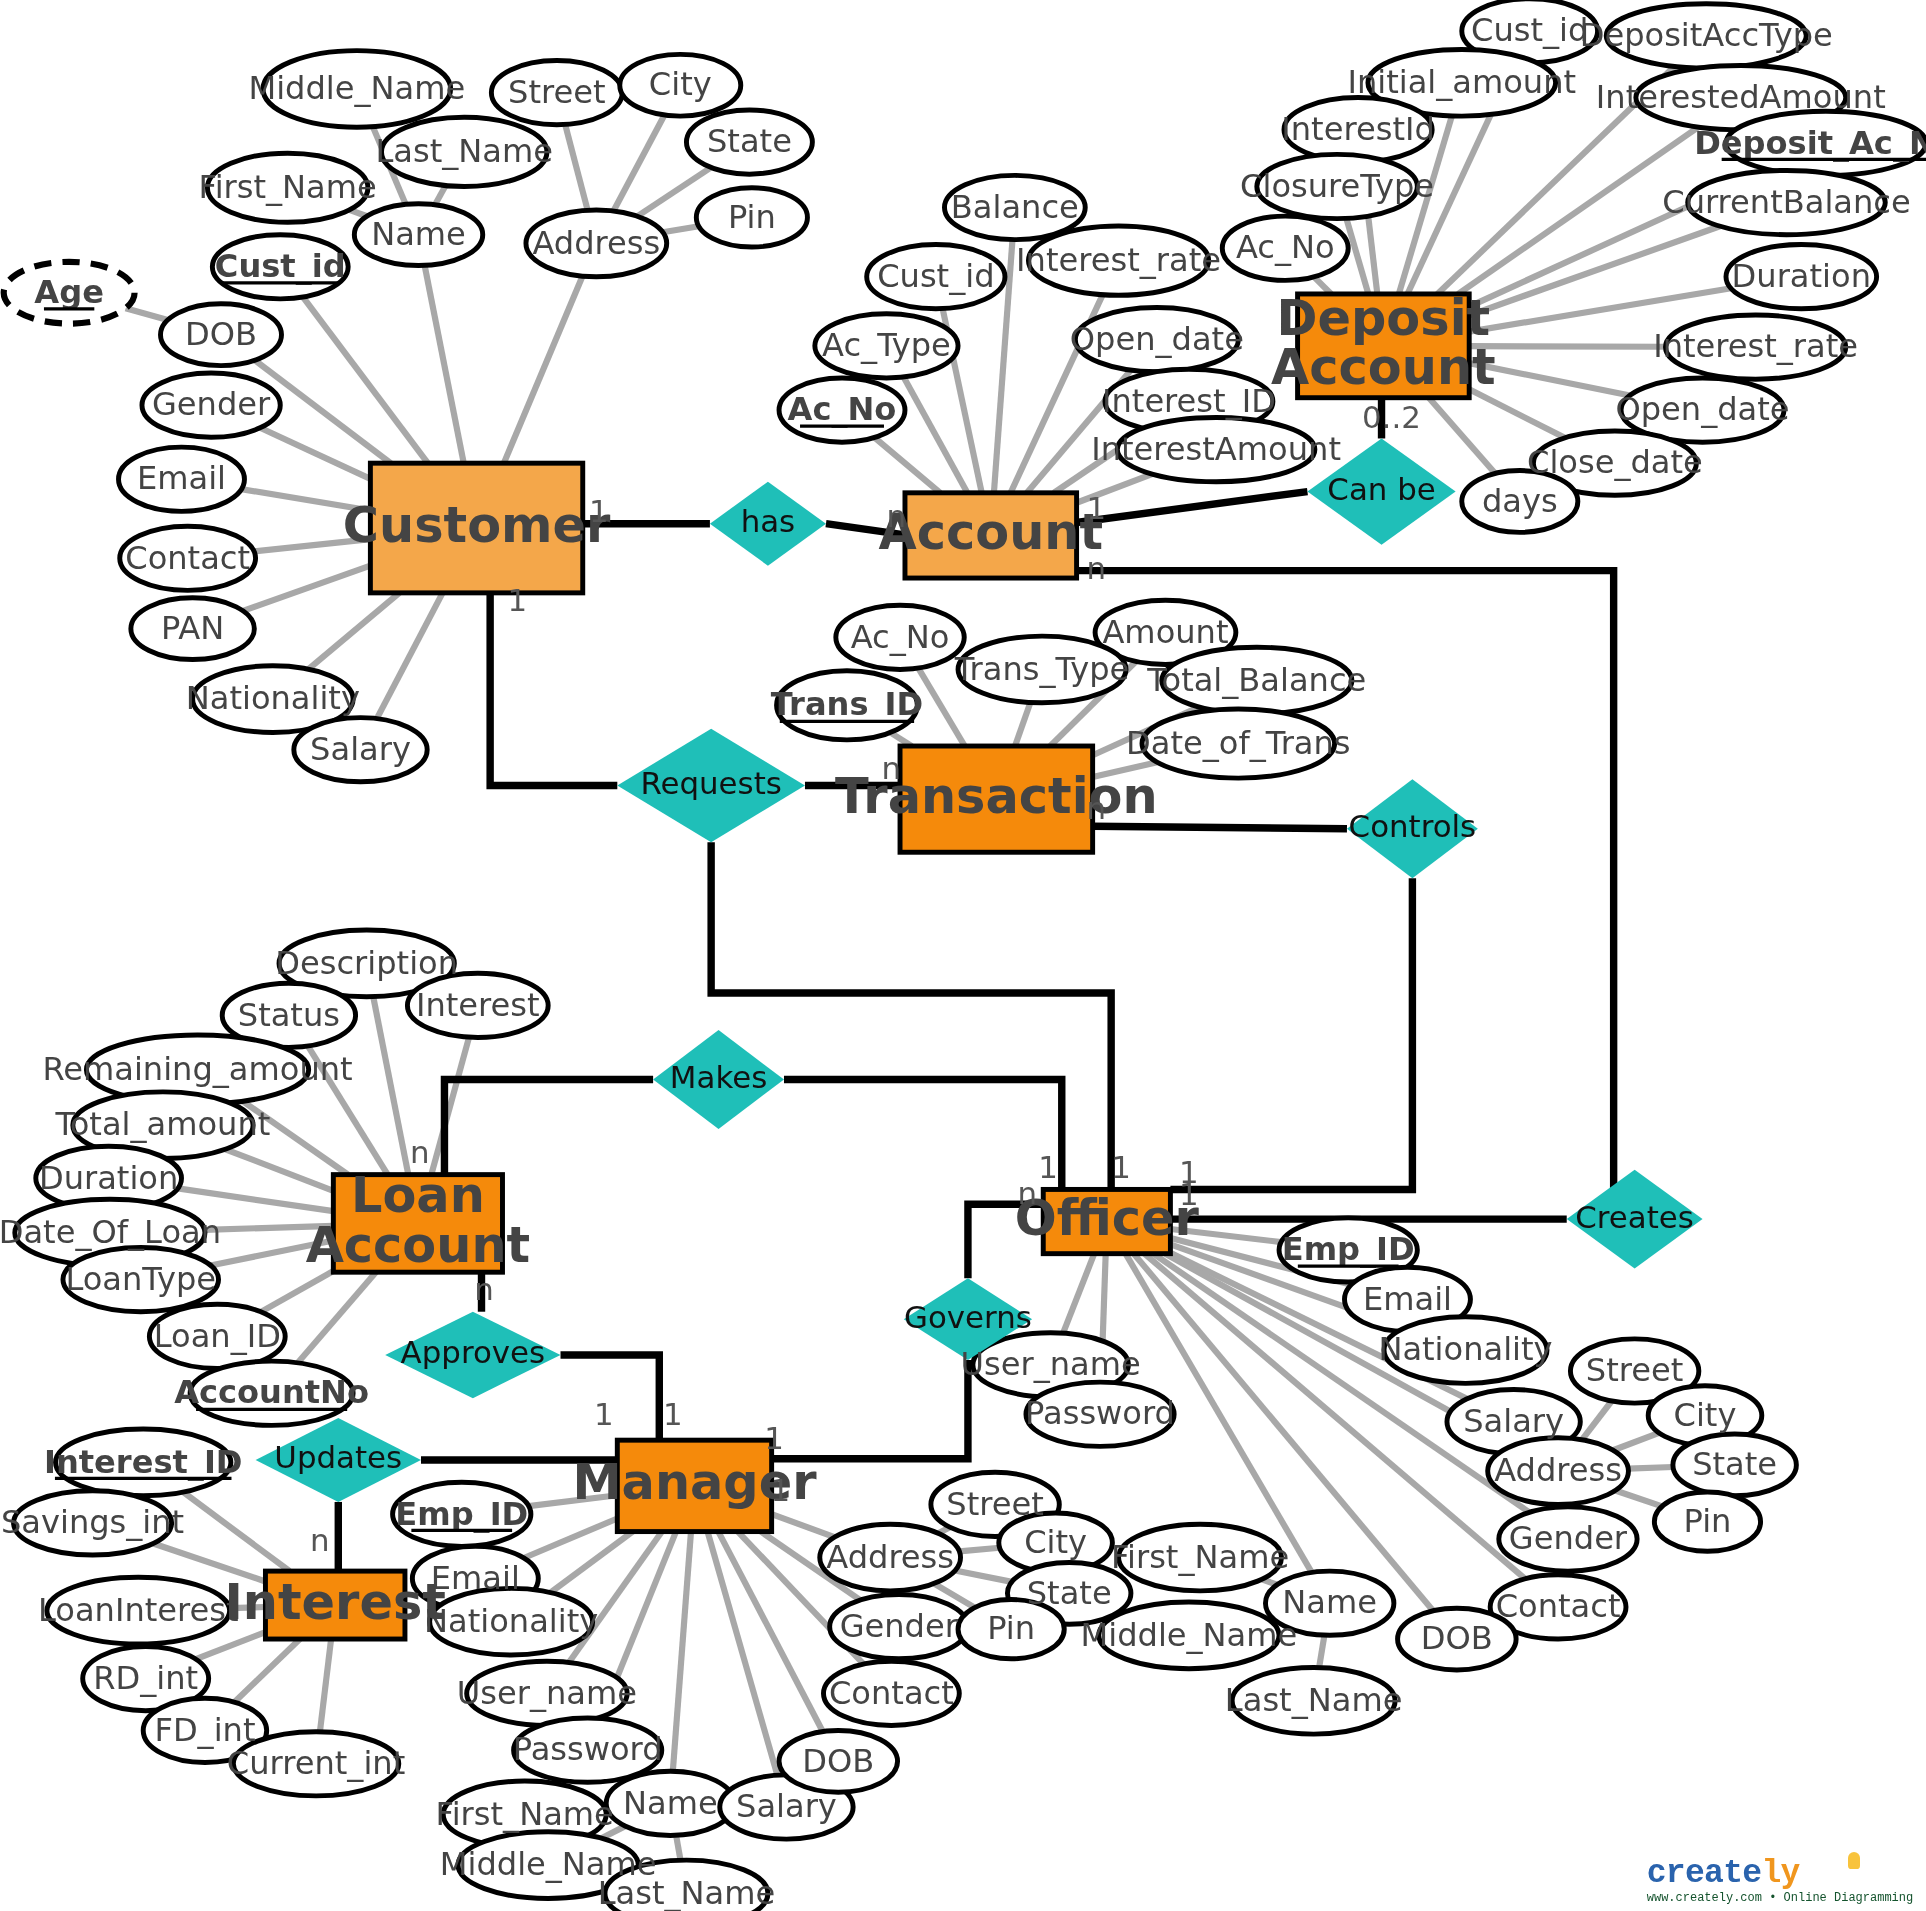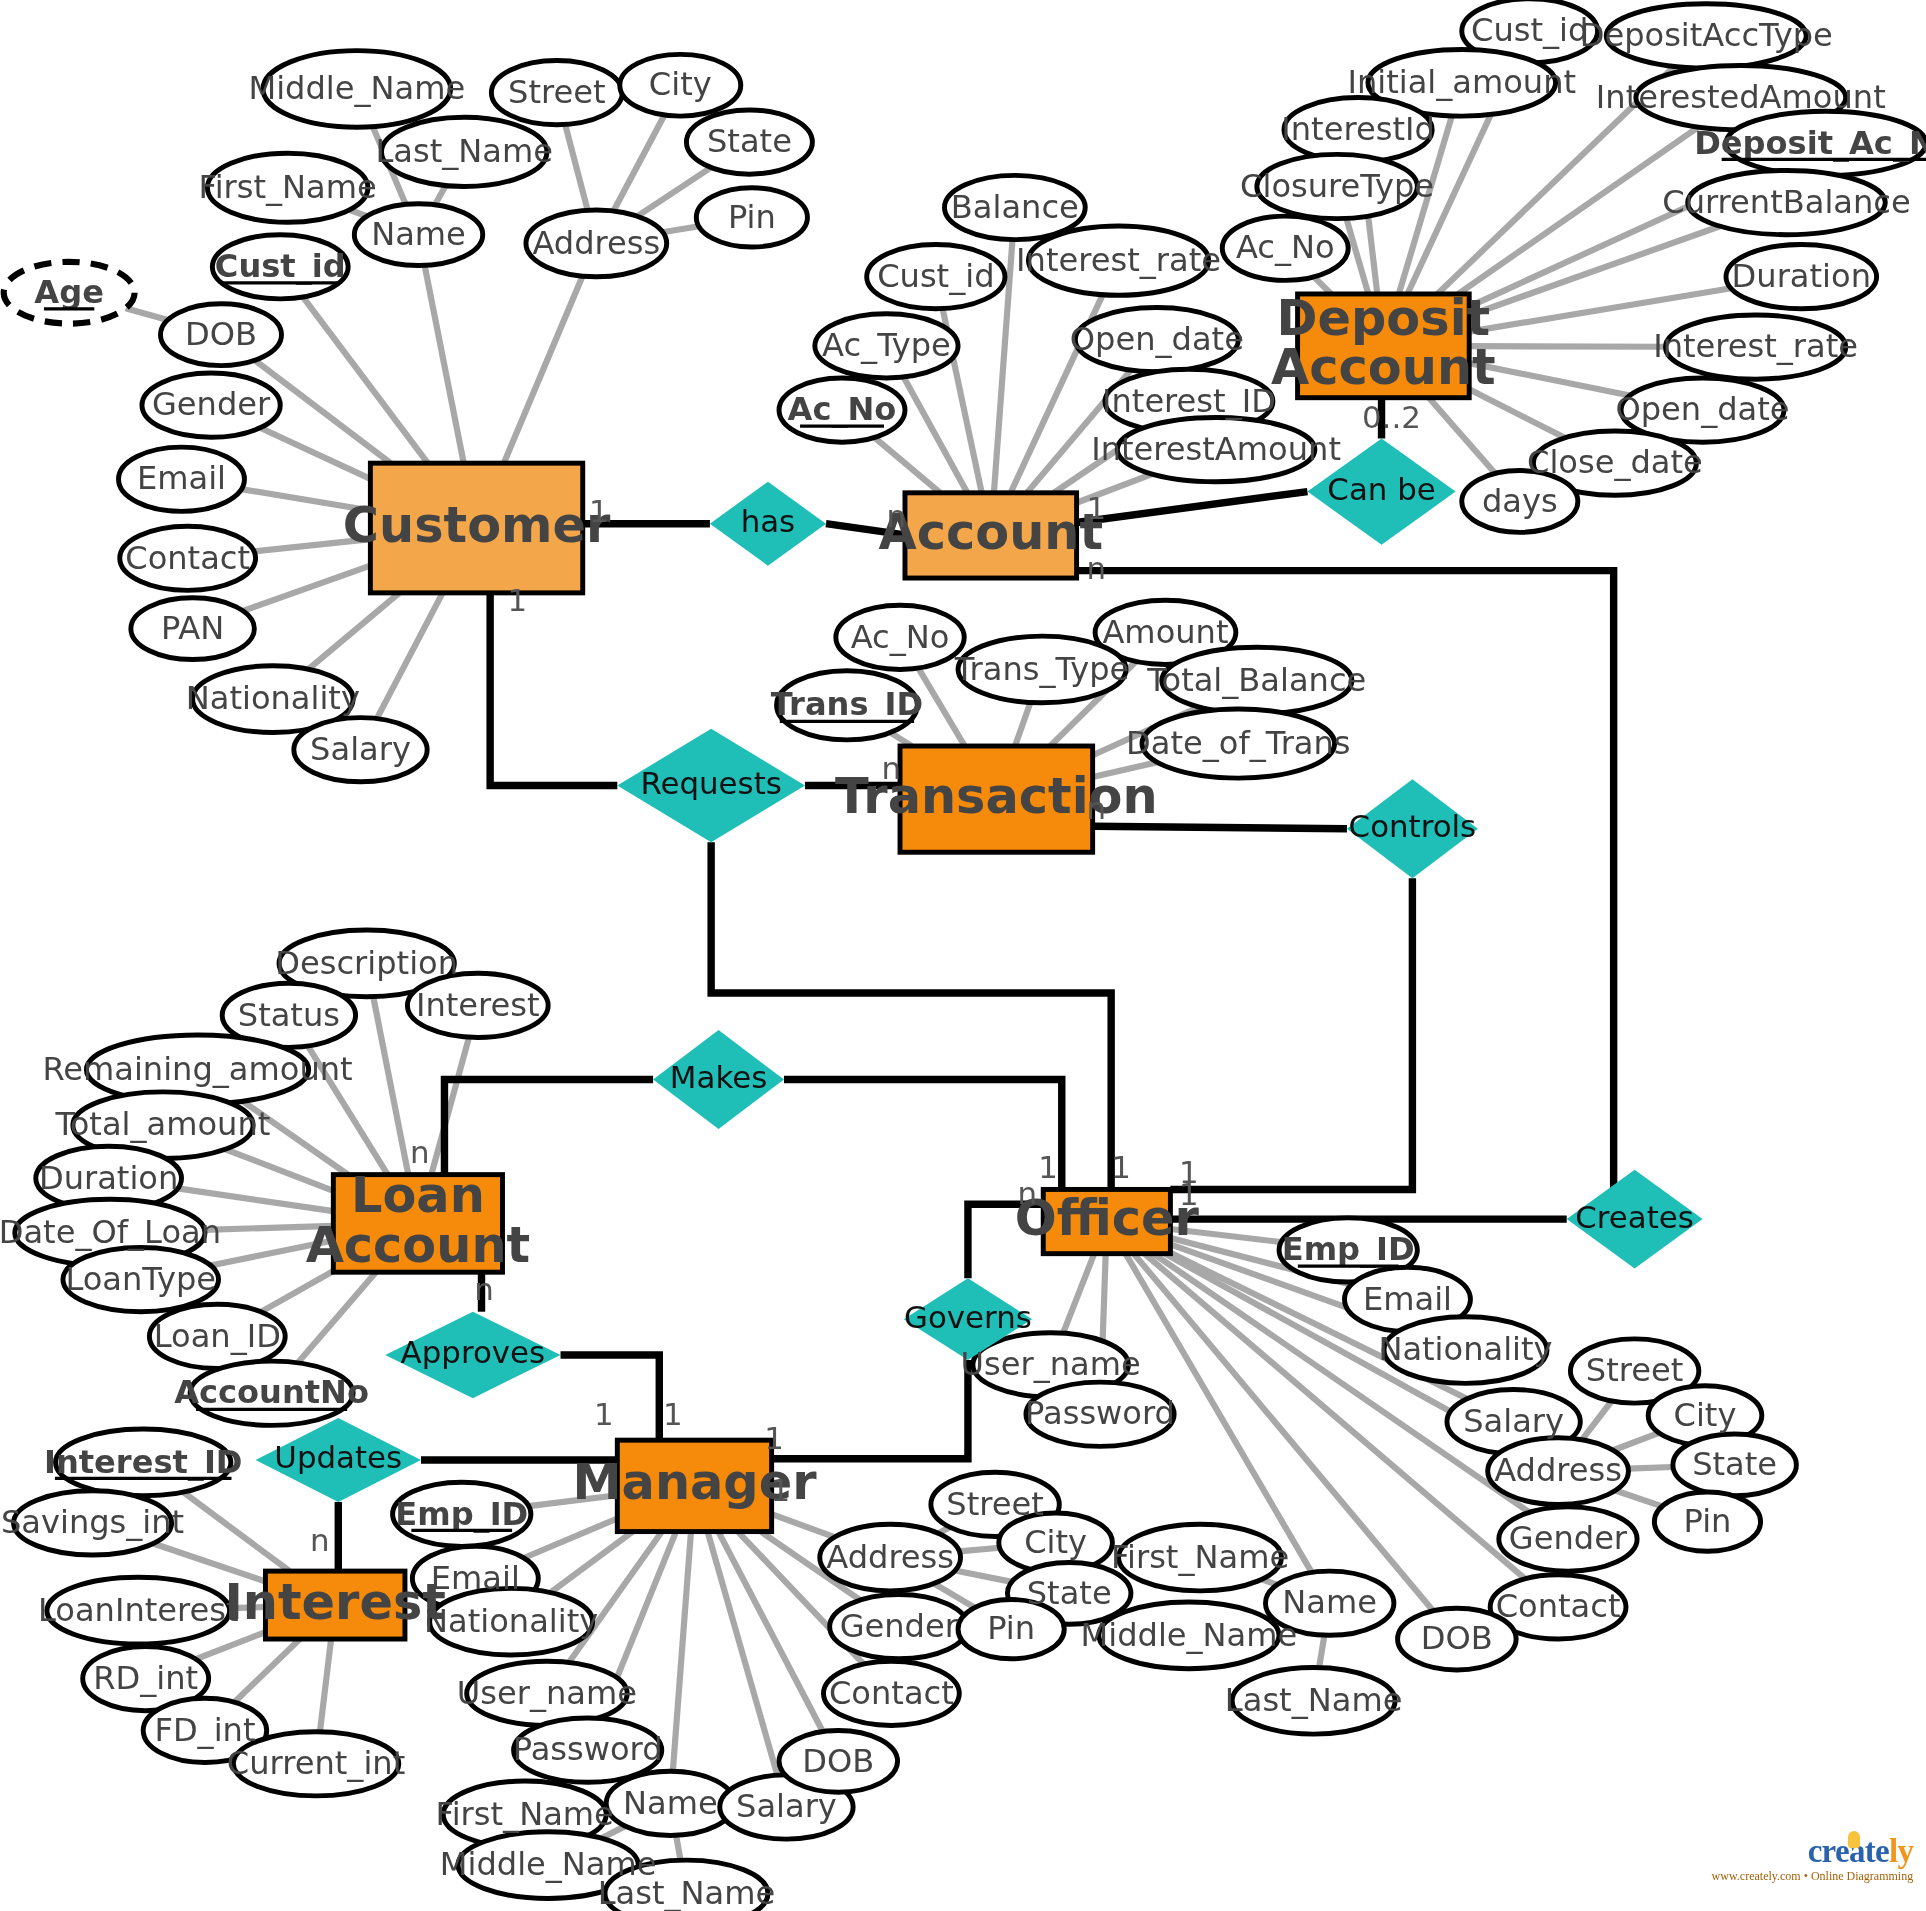--- a/index.html
+++ b/index.html
@@ -11,26 +11,26 @@
   .attr-label.key{font-weight:700;}
   .rel-label{font-size:25px;fill:#111111;text-anchor:middle;dominant-baseline:middle;}
   .card-label{font-size:25px;fill:#555555;text-anchor:middle;dominant-baseline:middle;}
   .edge{stroke:#a8a8a8;stroke-width:5;fill:none;}
   .relEdge{stroke:#000000;stroke-width:6;fill:none;}
   .ellipse{fill:#ffffff;stroke:#000000;stroke-width:4;}
   .ellipse.derived{stroke-dasharray:14 9;stroke-width:5;}
   .entbox{stroke:#000000;stroke-width:4;}
   .diamond{stroke:none;}
   
-  #watermark{position:absolute;right:12.8px;bottom:28px;text-align:right;
-             font-family:Liberation Serif, serif;}
+  #watermark{position:absolute;right:12.8px;bottom:7px;
+             font-family:Liberation Mono, monospace;}
   #wm-word{font-size:33px;font-weight:700;letter-spacing:-0.7px;line-height:1;}
   #wm-c{color:#2a63ad;}
   #wm-ly{color:#f0961e;}
-  #wm-sub{font-size:12px;color:#a16207;margin-top:1.4px;}
+  #wm-sub{font-size:12px;color:#14532d;margin-top:1.4px;}
   #wm-bulb{position:absolute;right:53px;bottom:36px;width:12px;height:17px;
            background:#f8c33c;border-radius:6.4px 6.4px 3.6px 3.6px;}
 </style>
 </head>
 <body>
 
 <div id="stage">
   <svg class="layer" id="svg-root" viewBox="0 0 1560 1548" preserveAspectRatio="none">
     <g id="g-edges">
         <line x1="301.9436854658534" y1="102.547097699414" x2="328.619976323965" y2="165.50314412455734" class="edge"></line>

